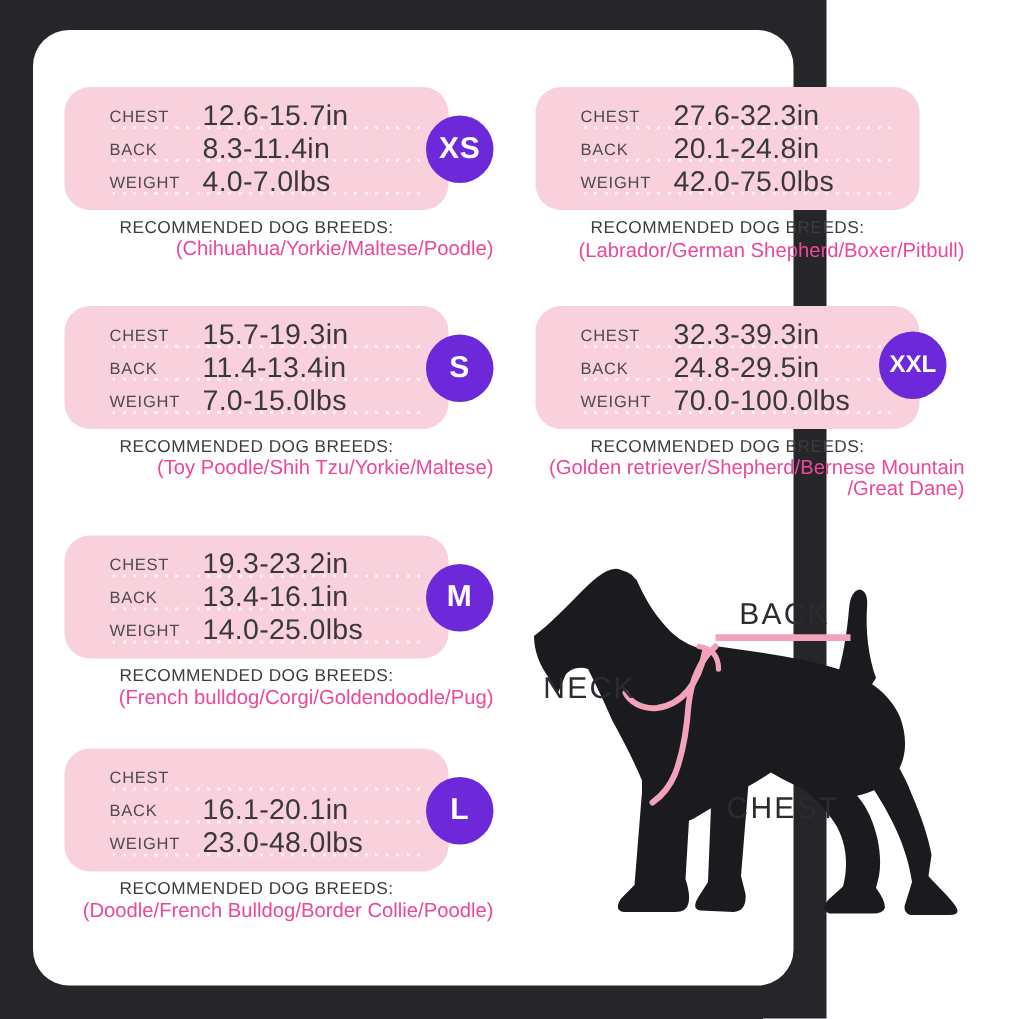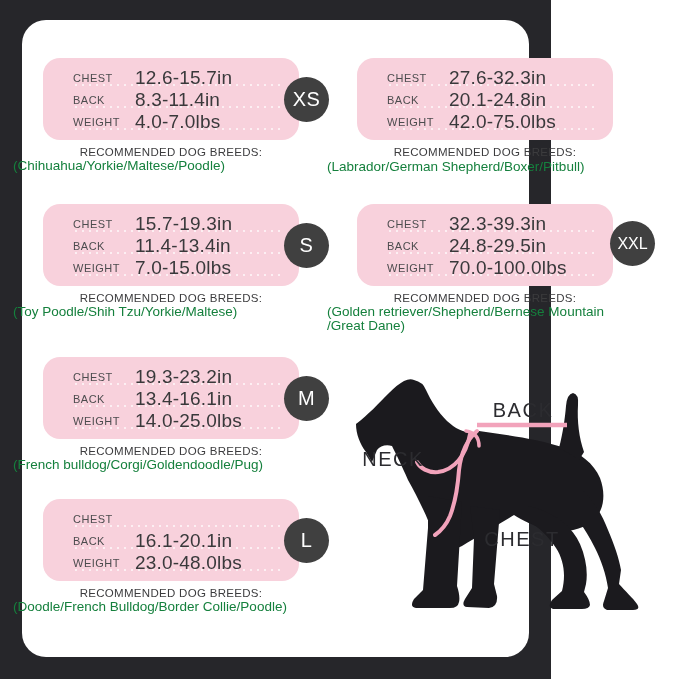--- a/index.html
+++ b/index.html
@@ -32,31 +32,31 @@
   .mlabel{
     position:relative;width:62px;font-size:11px;letter-spacing:.5px;
     color:#4c4c4e;z-index:1;
   }
   .mvalue{
     position:relative;flex:0 0 150px;font-size:19px;
     color:#39393b;letter-spacing:.2px;z-index:1;
   }
   .badge{
     position:absolute;width:45px;height:45px;border-radius:50%;
-    background:#404040;display:flex;align-items:center;justify-content:center;
-    color:#fff;font-weight:normal;font-size:20px;letter-spacing:.5px;
+    background:#6d28d9;display:flex;align-items:center;justify-content:center;
+    color:#fff;font-weight:bold;font-size:20px;letter-spacing:.5px;
   }
   .badge.small-text{font-size:16px;letter-spacing:0;}
   .rec{
     position:absolute;width:316px;text-align:center;
     font-size:11.5px;letter-spacing:.3px;color:#3c3c3e;
   }
   .breeds{
-    position:absolute;width:316px;text-align:left;
-    font-size:13.5px;color:#15803d;line-height:14px;
+    position:absolute;width:316px;text-align:right;
+    font-size:13.5px;color:#ec4899;line-height:14px;
   }
   .dog-wrap{position:absolute;left:350px;top:378px;width:295px;height:240px;}
   .diagram-label{
     position:absolute;text-align:center;font-size:20px;
     letter-spacing:1.5px;color:#2c2c30;
   }
 </style>
 </head>
 <body>
 
@@ -123,21 +123,21 @@
       </div>
       <div class="mrow">
         <span class="mlabel">BACK</span>
         <span class="mvalue">24.8-29.5in</span>
       </div>
       <div class="mrow">
         <span class="mlabel">WEIGHT</span>
         <span class="mvalue">70.0-100.0lbs</span>
       </div>
     </div>
-    <div class="badge small-text" style="left:588px;top:201px;">XXL</div>
+    <div class="badge small-text" style="left:564px;top:201px;">XXL</div>
     <div class="rec" style="left:305px;top:272px;">RECOMMENDED DOG BREEDS:</div>
     <div class="breeds" style="left:305px;top:285px;">
       <span style="display:block;">(Golden retriever/Shepherd/Bernese Mountain</span>
       <span style="display:block;">/Great Dane)</span>
     </div>
 
     <div class="panel" style="left:21px;top:337px;">
       <div class="mrow">
         <span class="mlabel">CHEST</span>
         <span class="mvalue">19.3-23.2in</span>

